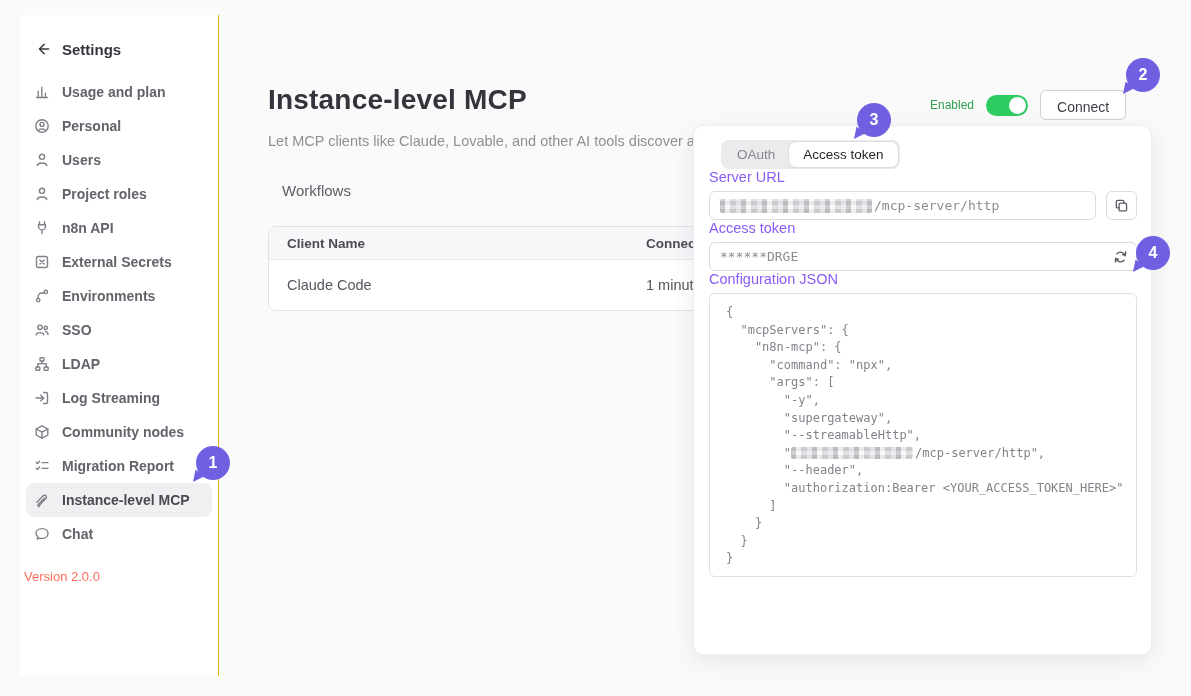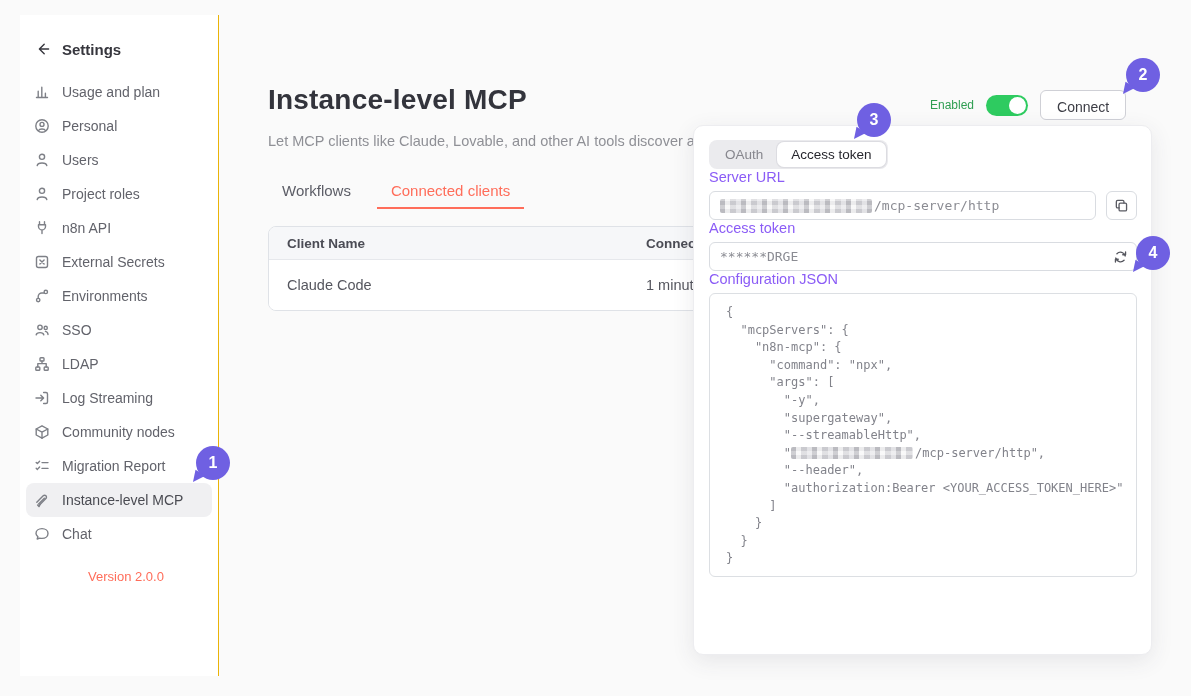--- a/index.html
+++ b/index.html
@@ -8,31 +8,31 @@
   .page { position:relative; width:1191px; height:696px; background:#fafafa; overflow:hidden; }
 
   
   .sidebar { position:absolute; left:20px; top:15px; width:199px; height:661px;
              background:#ffffff; border-right:1px solid #eab308; padding-top:22px; }
   .sb-header { display:flex; align-items:center; gap:10px; padding:0 12px 0 14px; height:24px;
                color:#36363d; font-size:15px; font-weight:700; }
   .sb-header .back { width:18px; height:18px; display:flex; align-items:center; justify-content:center; cursor:pointer; }
   .sb-items { margin-top:14px; display:flex; flex-direction:column; }
   .sb-item { display:flex; align-items:center; gap:12px; height:34px; margin:0 6px; padding:0 8px;
-             border-radius:8px; color:#62636b; font-size:14px; cursor:pointer; }
+             border-radius:8px; color:#62636b; font-size:14px; cursor:pointer;font-weight:bold; }
   .sb-item .ic { width:16px; height:16px; flex:0 0 16px; display:flex; align-items:center; justify-content:center; color:#7e8087; }
   .sb-item.selected { background:#f0f0f2; color:#4a4b52; }
-  .version { margin:18px 0 0 14px; font-size:13px; color:#ff6d5a;text-align:center; }
+  .version { margin:18px 0 0 4px; font-size:13px; color:#ff6d5a; }
   svg.i { stroke:currentColor; fill:none; stroke-width:1.4; stroke-linecap:round; stroke-linejoin:round; }
 
   
   .page-title { position:absolute; left:268px; top:84px; font-size:28px; font-weight:600; color:#33343c; letter-spacing:0.2px; }
   .page-subtitle { position:absolute; left:268px; top:133px; font-size:14.5px; color:#8f9096; white-space:nowrap; }
 
-  .tabs { position:absolute; left:268px; top:180px; display:flex; gap:12px; }
+  .tabs { position:absolute; left:268px; top:180px; display:flex; gap:12px;flex-direction:column; }
   .tab { font-size:15px; color:#5c5d66; padding:2px 14px 8px 14px; cursor:pointer; border-bottom:2px solid transparent; }
   .tab.active { color:#ff6d5a; border-bottom-color:#ff6d5a; }
 
   .table { position:absolute; left:268px; top:226px; width:882px; background:#ffffff;
            border:1px solid #dfe2e7; border-radius:8px; overflow:hidden; }
   .t-head { display:flex; height:33px; align-items:center; background:#f6f7f9; border-bottom:1px solid #e6e8ec;
             font-size:13.5px; font-weight:700; color:#4b4c55; }
   .t-row  { display:flex; height:50px; align-items:center; font-size:14.5px; color:#55565e; background:#fff; }
   .c1 { width:377px; padding-left:18px; }
   .c2 { flex:1; }
@@ -41,21 +41,21 @@
   .enabled-label { font-size:12px; color:#2f9e52; }
   .toggle { width:42px; height:21px; border-radius:11px; background:#2ecb60; position:relative; cursor:pointer; flex:0 0 42px; }
   .toggle .knob { position:absolute; right:2px; top:2px; width:17px; height:17px; border-radius:50%; background:#fff; }
   .btn-connect { height:30px; padding:8px 16px; background:#fff; border:1px solid #cfd0d6; border-radius:6px;
                  font-size:14px; color:#3c3d45; cursor:pointer; font-family:inherit; }
 
   
   .popover { position:absolute; left:693px; top:125px; width:459px; height:530px; background:#ffffff;
              border:1px solid #ededf0; border-radius:10px; box-shadow:0 6px 22px rgba(60,60,80,0.10);
              padding:14px 14px 0 15px; z-index:20; }
-  .seg { display:inline-flex; align-items:flex-end; background:#ebebee; border-radius:8px; padding:2px; height:29px; }
+  .seg { display:inline-flex; align-items:flex-end; background:#ebebee; border-radius:8px; padding:2px; height:29px;margin-left:12px; }
   .seg-item { height:25px; display:flex; align-items:center; padding:0 14px; font-size:13.5px; color:#87878e;
               border-radius:7px; cursor:pointer; }
   .seg-item.active { background:#ffffff; color:#26262d; box-shadow:0 0 0 1px #dcdce1, 0 1px 2px rgba(0,0,0,0.06); }
 
   .field-label { font-size:14.5px; color:#8b5cf6; }
   .field-row { margin-top:6px; display:flex; align-items:center; gap:10px; }
   .input { height:29px; background:#fff; border:1px solid #d9dce1; border-radius:6px; display:flex; align-items:center;
            padding:2px 10px; font-family:"DejaVu Sans Mono", monospace; font-size:13px; color:#8b8c93; }
   .input.grow { flex:1; }
   .input.full { width:100%; position:relative; padding-right:34px; }

